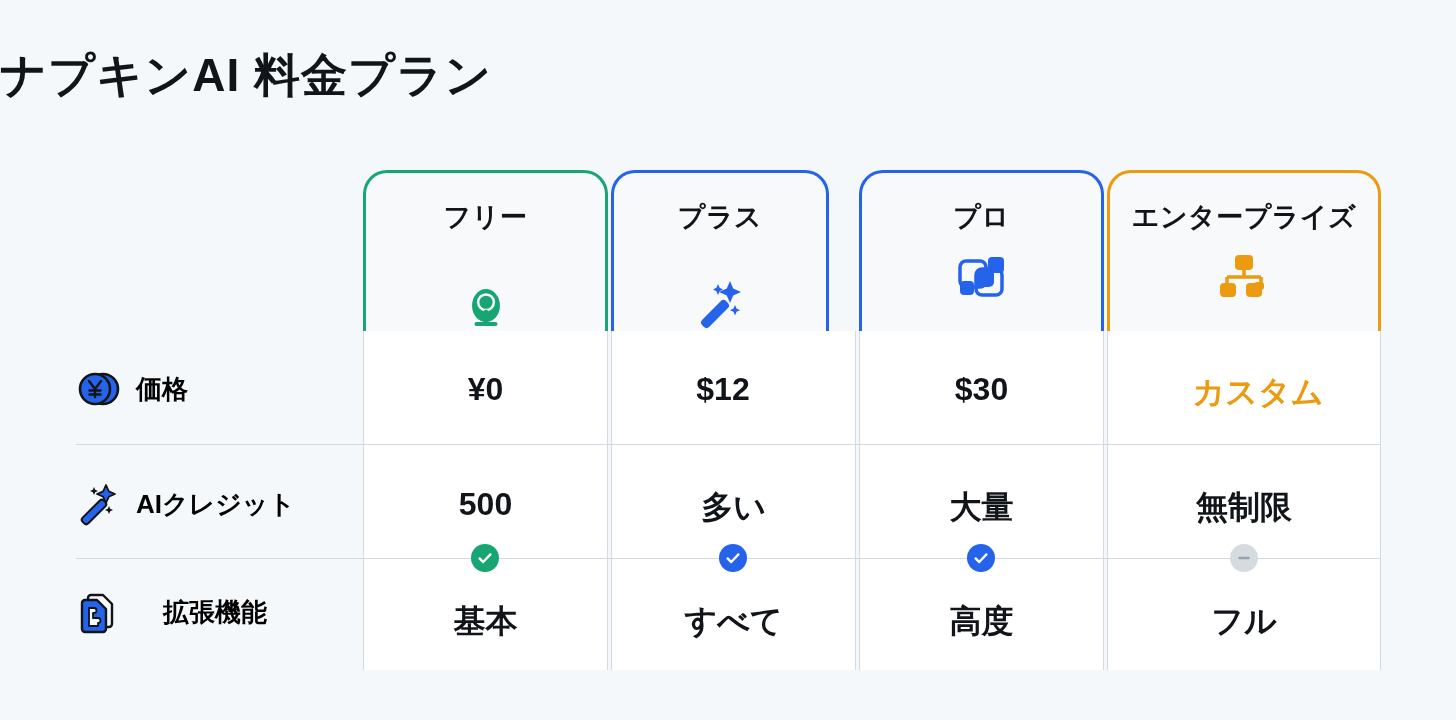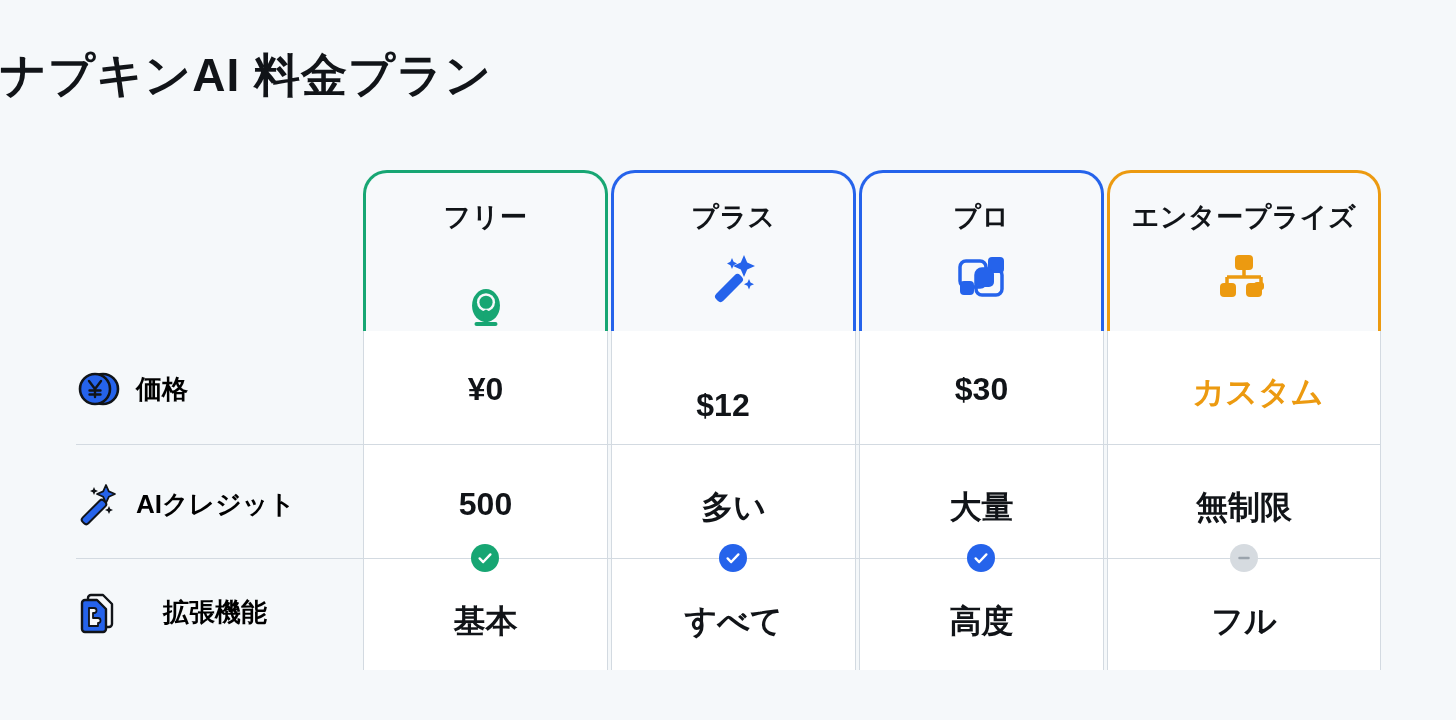--- a/index.html
+++ b/index.html
@@ -88,21 +88,21 @@
       <div class="card-name">フリー</div>
       <svg class="card-icon" viewBox="0 0 56 56">
         <ellipse cx="28" cy="25" rx="17" ry="20" fill="#17A673"></ellipse>
         <circle cx="28" cy="21" r="11" fill="#F7F9FB"></circle>
         <circle cx="28" cy="21" r="8" fill="#17A673"></circle>
         <rect x="25.5" y="30" width="5" height="17" rx="2" fill="#17A673"></rect>
         <rect x="14" y="45" width="28" height="5" rx="2.5" fill="#17A673"></rect>
       </svg>
     </div>
 
-    <div class="card" style="left:248px; width:245px; border-color:#2563EB;">
+    <div class="card" style="left:248px; width:218px; border-color:#2563EB;justify-content:space-between;">
       <div class="card-name">プラス</div>
       <svg class="card-icon" viewBox="0 0 56 56">
         <rect x="6" y="34" width="34" height="10" rx="4" fill="#2563EB" transform="rotate(-45 23 39)"></rect>
         <path d="M38 6 l3.2 7.6 L49 17 l-7.8 3.4 L38 28 l-3.2-7.6 L27 17 l7.8-3.4 Z" fill="#2563EB"></path>
         <path d="M26 9 l1.6 3.8 L31 14.5 l-3.4 1.7 L26 20 l-1.6-3.8 L21 14.5 l3.4-1.7 Z" fill="#2563EB"></path>
         <path d="M43 30 l1.5 3.5 L48 35.2 l-3.5 1.6 L43 40.5 l-1.5-3.7 L38 35.2 l3.5-1.7 Z" fill="#2563EB"></path>
       </svg>
     </div>
 
     <div class="card" style="left:744px; width:274px; border-color:#EC9A10;">
@@ -167,21 +167,21 @@
 
     <div class="col" style="left:0px; width:245px;"></div>
     <div class="col" style="left:248px; width:245px;"></div>
     <div class="col" style="left:496px; width:245px;"></div>
     <div class="col" style="left:744px; width:274px;"></div>
 
     <div class="hsep" style="left:0px; top:113px; width:1018px;"></div>
     <div class="hsep" style="left:0px; top:227px; width:1018px;"></div>
 
     <div class="cell" style="left:0px; top:40px; width:245px;">¥0</div>
-    <div class="cell" style="left:248px; top:40px; width:224px;margin-top:16px;">$12</div>
+    <div class="cell" style="left:248px; top:40px; width:224px;">$12</div>
     <div class="cell" style="left:496px; top:40px; width:245px;">$30</div>
     <div class="cell accent-orange" style="left:744px; top:40px; width:302px;">カスタム</div>
 
     <div class="cell" style="left:0px; top:155px; width:245px;">500</div>
     <div class="cell" style="left:248px; top:155px; width:245px;">多い</div>
     <div class="cell" style="left:744px; top:155px; width:274px;">無制限</div>
     <div class="cell" style="left:496px; top:155px; width:245px;">大量</div>
 
     <div class="cell" style="left:0px; top:269px; width:245px;">基本</div>
     <div class="cell" style="left:248px; top:269px; width:245px;">すべて</div>

